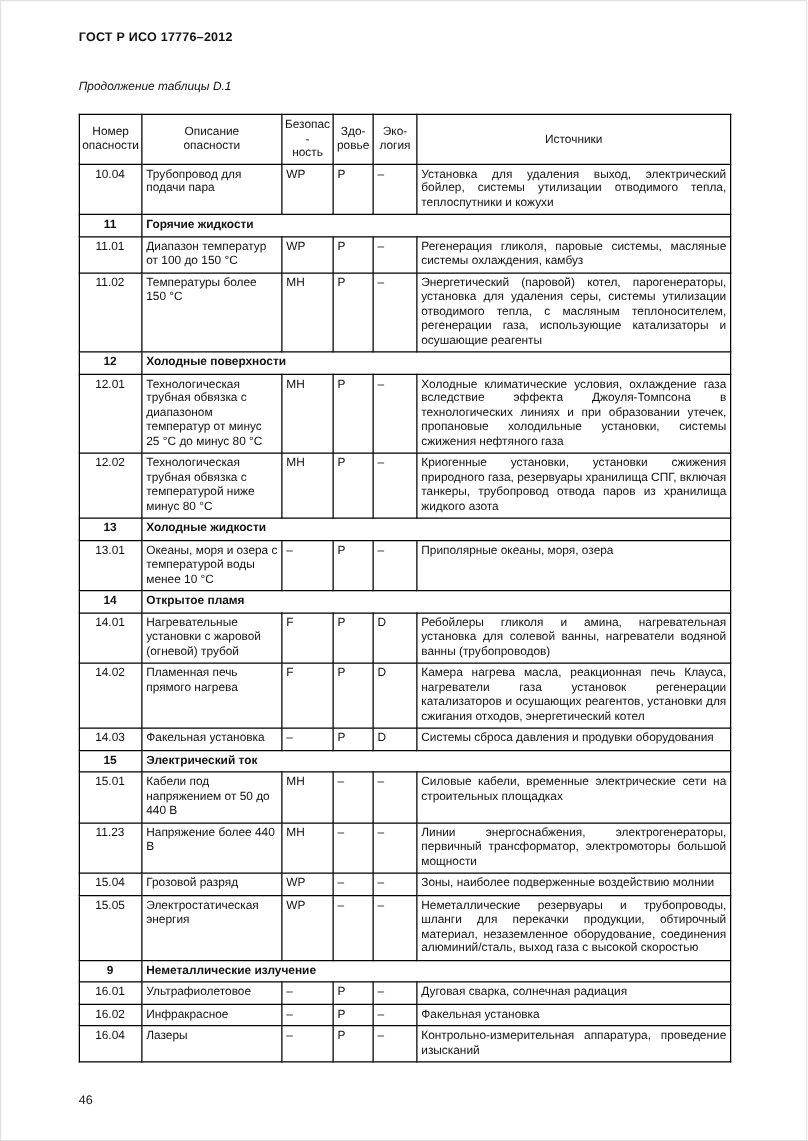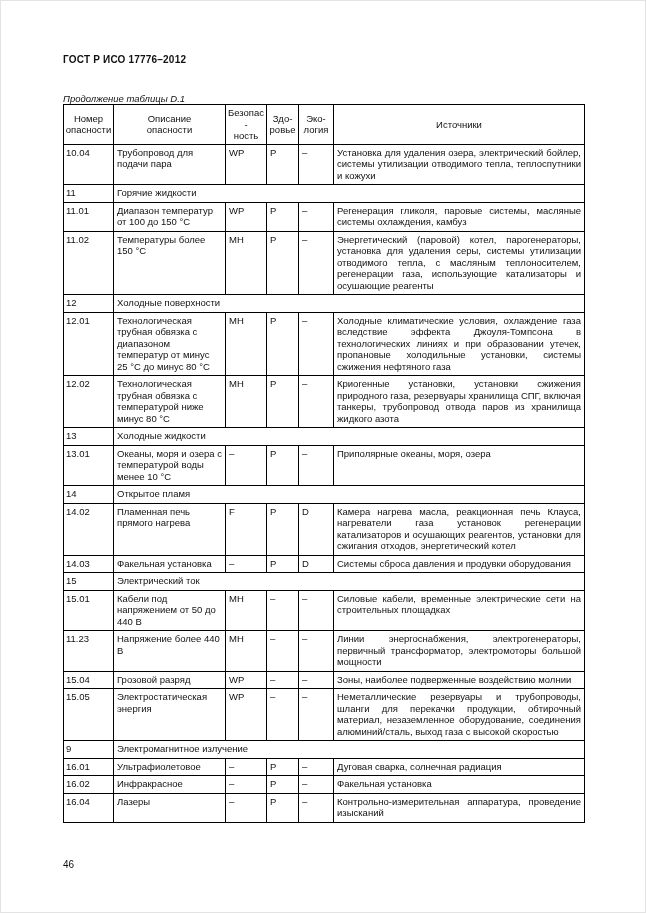--- a/index.html
+++ b/index.html
@@ -6,33 +6,33 @@
   html, body { margin: 0; padding: 0; background: #fafafa; }
   body {
     width: 646px; height: 913px;
     font-family: "Liberation Sans", sans-serif;
     color: #111;
   }
   .page {
     width: 646px; height: 913px;
     background: #fff;
     border: 1px solid #e3e3e3;
-    padding: 53px 60px 0 62px;
+    padding: 24px 60px 0 62px;
     position: relative;
   }
   .doc-header {
     font-size: 10px;
     font-weight: bold;
     letter-spacing: 0.2px;
     margin-bottom: 28px;
   }
   .table-caption {
     font-size: 9.5px;
     font-style: italic;
-    margin-bottom: 0;
+    margin-bottom: 16px;
   }
   table.hazard {
     border-collapse: collapse;
     width: 100%;
     table-layout: fixed;
   }
   .hazard th, .hazard td {
     border: 1px solid #000;
     font-size: 9.5px;
     line-height: 11.5px;
@@ -40,28 +40,28 @@
     vertical-align: top;
     word-wrap: break-word;
   }
   .hazard th {
     font-weight: normal;
     text-align: center;
     vertical-align: middle;
     white-space: pre-line;
     padding: 2px 1px;
   }
-  .hazard td.num { padding-left: 2px; }
+  .hazard td.num { padding-left: 2px; text-align: center; }
   .hazard td.c { }
   .hazard td.src { text-align: justify; }
-  .hazard tr.section td { font-weight: normal; }
+  .hazard tr.section td { font-weight: bold; }
   .page-number {
     position: absolute;
     left: 62px;
-    bottom: 42px;
+    bottom: 26px;
     font-size: 10px;
   }
 </style>
 </head>
 <body>
 
 <div class="page">
   <div class="doc-header">ГОСТ Р ИСО 17776–2012</div>
   <div class="table-caption">Продолжение таблицы D.1</div>
 
@@ -89,21 +89,21 @@
         <th>Источники</th>
       </tr>
     </thead>
     <tbody>
         <tr>
           <td class="num">10.04</td>
           <td class="desc">Трубопровод для подачи пара</td>
           <td class="c">WP</td>
           <td class="c">P</td>
           <td class="c">–</td>
-          <td class="src">Установка для удаления озера, электрический бойлер, системы утилизации отводимого тепла, теплоспутники и кожухи</td>
+          <td class="src">Установка для удаления выход, электрический бойлер, системы утилизации отводимого тепла, теплоспутники и кожухи</td>
         </tr>
         <tr class="section">
           <td class="num">11</td>
           <td class="title" colspan="5">Горячие жидкости</td>
         </tr>
         <tr>
           <td class="num">11.01</td>
           <td class="desc">Диапазон температур от 100 до 150 °С</td>
           <td class="c">WP</td>
           <td class="c">P</td>
@@ -146,20 +146,28 @@
           <td class="num">13.01</td>
           <td class="desc">Океаны, моря и озера с температурой воды менее 10 °С</td>
           <td class="c">–</td>
           <td class="c">P</td>
           <td class="c">–</td>
           <td class="src">Приполярные океаны, моря, озера</td>
         </tr>
         <tr class="section">
           <td class="num">14</td>
           <td class="title" colspan="5">Открытое пламя</td>
+        </tr>
+        <tr>
+          <td class="num">14.01</td>
+          <td class="desc">Нагревательные установки с жаровой (огневой) трубой</td>
+          <td class="c">F</td>
+          <td class="c">P</td>
+          <td class="c">D</td>
+          <td class="src">Ребойлеры гликоля и амина, нагревательная установка для солевой ванны, нагреватели водяной  ванны (трубопроводов)</td>
         </tr>
         <tr>
           <td class="num">14.02</td>
           <td class="desc">Пламенная печь прямого нагрева</td>
           <td class="c">F</td>
           <td class="c">P</td>
           <td class="c">D</td>
           <td class="src">Камера нагрева масла, реакционная печь Клауса, нагреватели газа установок регенерации катализаторов и осушающих реагентов, установки для сжигания отходов, энергетический котел</td>
         </tr>
         <tr>
@@ -201,21 +209,21 @@
         <tr>
           <td class="num">15.05</td>
           <td class="desc">Электростатическая энергия</td>
           <td class="c">WP</td>
           <td class="c">–</td>
           <td class="c">–</td>
           <td class="src">Неметаллические резервуары и трубопроводы, шланги для перекачки продукции, обтирочный материал, незаземленное  оборудование,  соединения  алюминий/сталь, выход газа с высокой скоростью</td>
         </tr>
         <tr class="section">
           <td class="num">9</td>
-          <td class="title" colspan="5">Электромагнитное излучение</td>
+          <td class="title" colspan="5">Неметаллические излучение</td>
         </tr>
         <tr>
           <td class="num">16.01</td>
           <td class="desc">Ультрафиолетовое</td>
           <td class="c">–</td>
           <td class="c">P</td>
           <td class="c">–</td>
           <td class="src">Дуговая сварка, солнечная радиация</td>
         </tr>
         <tr>

